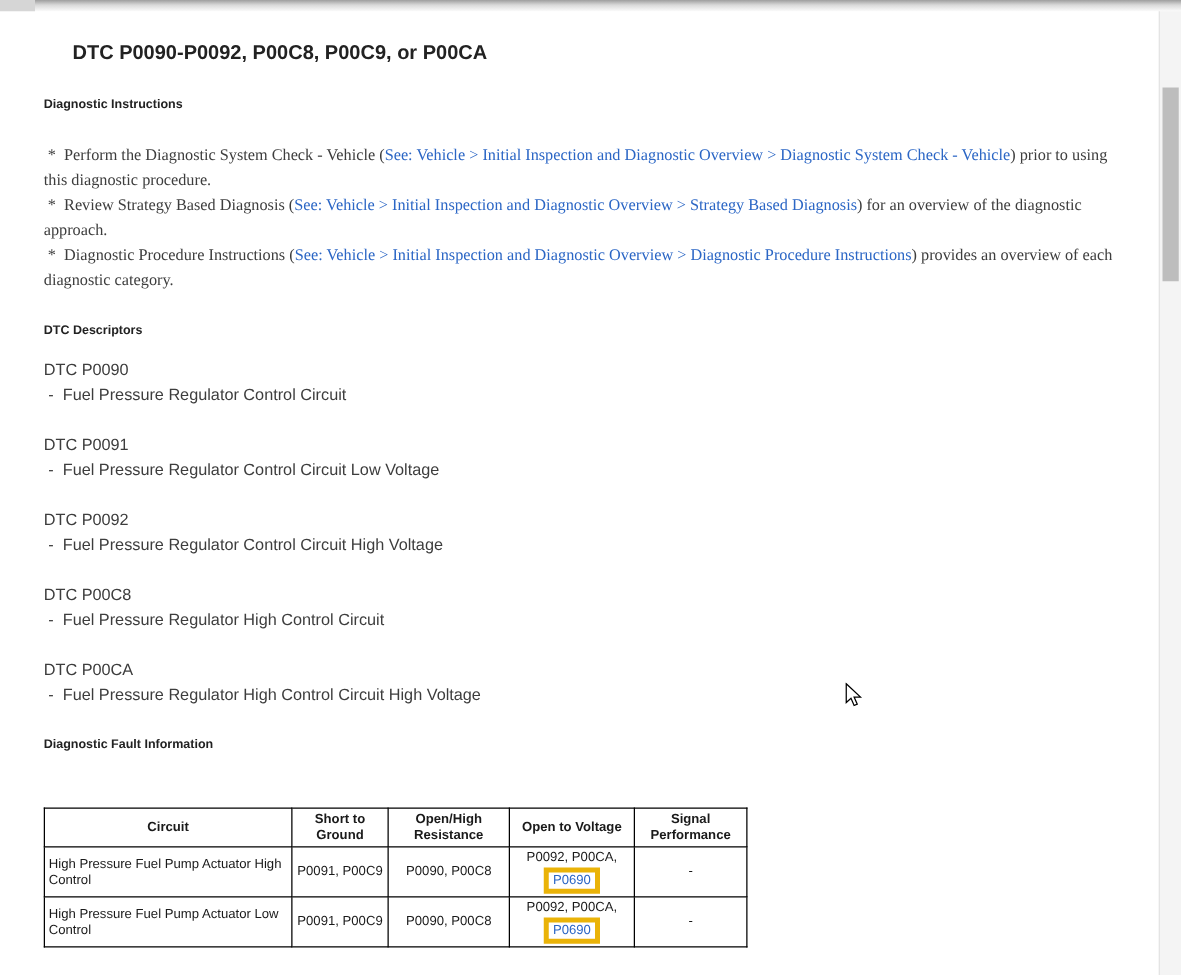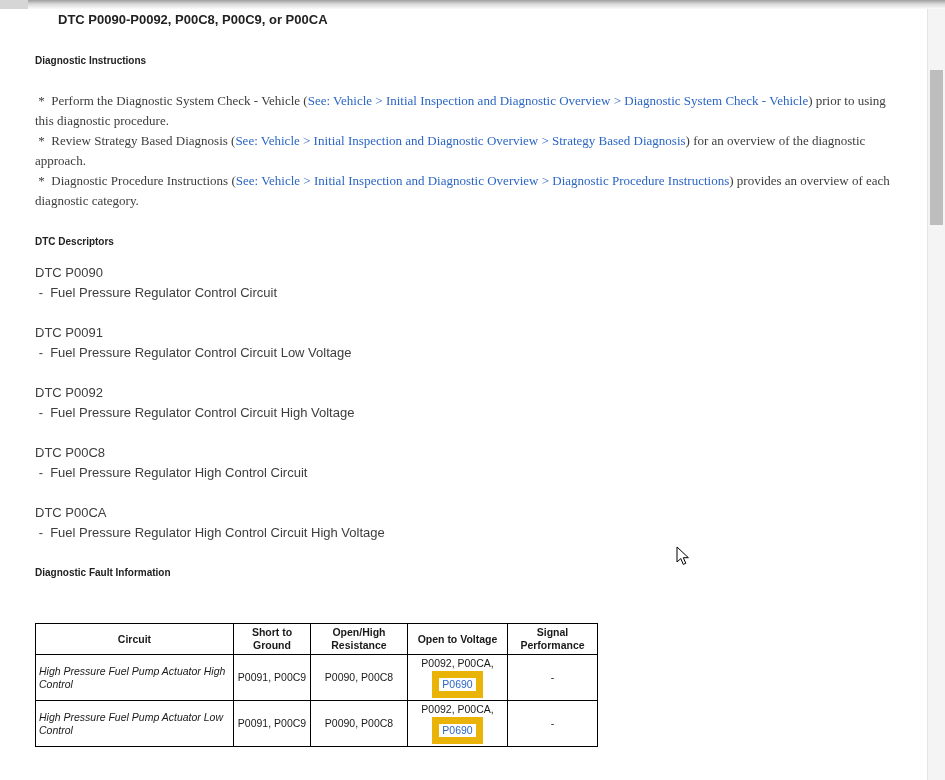--- a/index.html
+++ b/index.html
@@ -47,24 +47,24 @@
   }
   
   .content {
     position: relative;
     margin-right: 17px;
     padding: 9px 22px 30px 35px;
     font-size: 13px;
     line-height: 20px;
   }
   .doc-title {
-    font-size: 13px;
+    font-size: 16px;
     font-weight: bold;
     color: #222222;
-    margin: 1px 0 0 0;
+    margin: 24px 0 0 0;
     padding-left: 23px;
   }
   .h2 {
     font-size: 10px;
     font-weight: bold;
     color: #222222;
     margin: 21px 0 0 0;
   }
   .h2.fault-heading { margin-top: 2px; }
   .instr-block { margin-top: 20px; }
@@ -96,25 +96,25 @@
     padding: 2px 3px;
     vertical-align: middle;
     overflow: hidden;
   }
   .fault-table th {
     font-weight: bold;
     text-align: center;
     height: 24px;
   }
   .fault-table td.center { text-align: center; }
-  .fault-table td.circuit { text-align: left; font-style: italic; }
+  .fault-table td.circuit { text-align: left; }
   .dtc-box-link {
     display: inline-block;
     color: #2b66c5;
-    border: 7px solid #eab308;
+    border: 4px solid #eab308;
     padding: 0 3px;
     margin-top: 1px;
     text-decoration: none;
     cursor: pointer;
   }
   
   .cursor {
     position: absolute;
     left: 676px;
     top: 546px;

